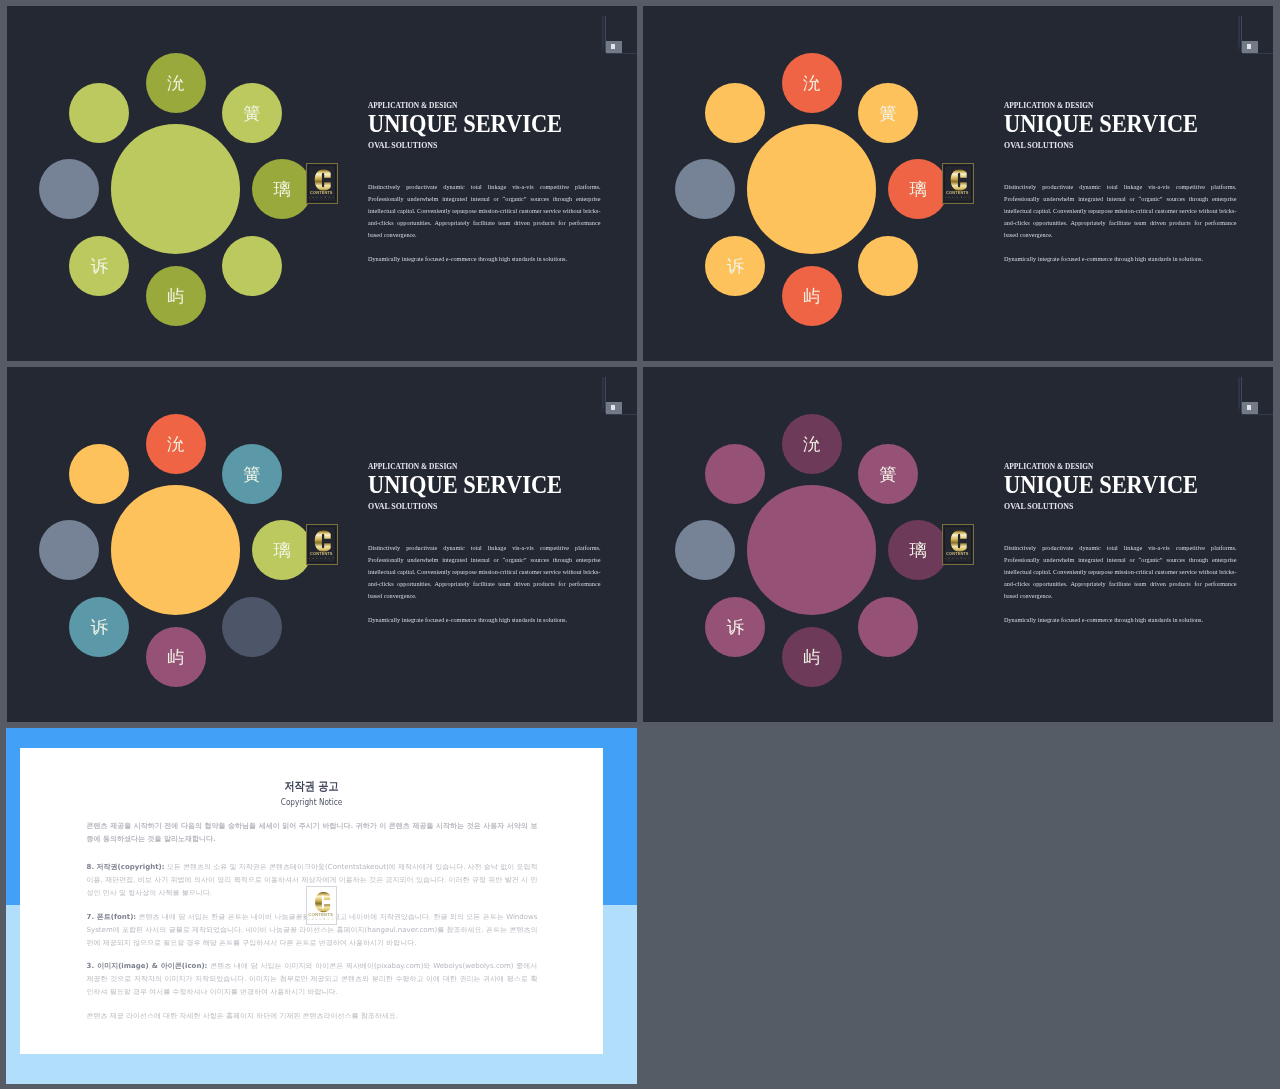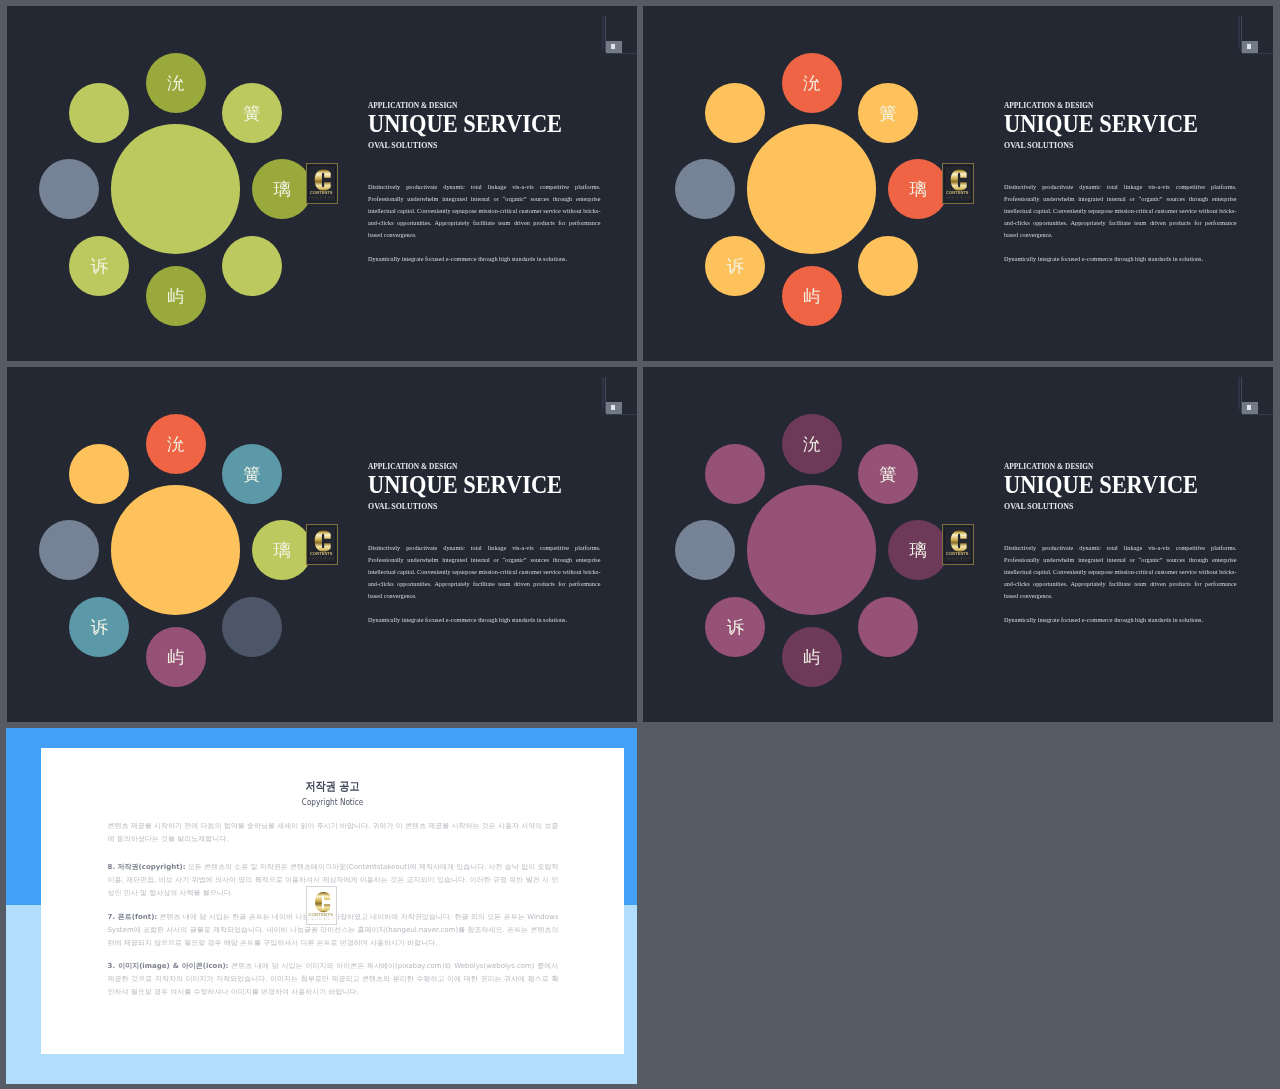--- a/index.html
+++ b/index.html
@@ -61,21 +61,21 @@
   .badge .n1{position:absolute;left:0;right:1.7px;top:26.3px;height:6px;text-align:center;
      font-family:"Liberation Sans",sans-serif;font-weight:700;font-size:3.95px;
      line-height:6px;letter-spacing:.1px;color:#cdb977;}
   .badge .n2{position:absolute;left:0;right:1.7px;top:31.2px;height:6px;text-align:center;
      font-family:"DejaVu Sans",sans-serif;font-size:2.6px;line-height:6px;
      letter-spacing:.3px;color:#8b7b45;}
 
   
   .blue-top{position:absolute;left:0;top:0;width:630.5px;height:177.3px;background:#42a1f6;}
   .blue-bot{position:absolute;left:0;top:177.3px;width:630.5px;height:178.6px;background:#b1dffb;}
-  .paper{position:absolute;left:35px;top:20.3px;width:583.1px;height:306px;background:#fff;}
+  .paper{position:absolute;left:14px;top:20.3px;width:583.1px;height:306px;background:#fff;}
   .cptitle{position:absolute;left:0;right:0;top:32.2px;text-align:center;
      font-family:"DejaVu Sans",sans-serif;font-weight:700;font-size:11.6px;line-height:12px;
      color:#41465a;letter-spacing:0px;transform:scaleX(.875);}
   .cpsub{position:absolute;left:0;right:0;top:50.2px;text-align:center;
      font-family:"DejaVu Sans",sans-serif;font-size:8.4px;line-height:9px;color:#4d5264;transform:scaleX(.875);}
   .cpbody{position:absolute;left:66.5px;width:450.8px;
      font-family:"DejaVu Sans",sans-serif;font-size:7px;line-height:13.1px;
      color:#b6b8bf;text-align:justify;}
   .cpbody b{color:#7e8290;font-weight:700;}
   .wm{position:absolute;left:299.5px;top:157.9px;width:31.8px;height:39.1px;
@@ -368,24 +368,25 @@
         <div class="bline bl-last">based convergence.</div>
       </div>
       <div class="body2" style="left:361.2px;top:246.6px;">Dynamically integrate focused e-commerce  through high standards in solutions.</div>
     </div>
 <div class="slide s5">
       <div class="blue-top" style="background-color: rgb(66, 161, 246);"></div>
       <div class="blue-bot" style="background-color: rgb(177, 223, 251);"></div>
       <div class="paper">
         <div class="cptitle">저작권 공고</div>
         <div class="cpsub">Copyright Notice</div>
-        <div class="cpbody" style="top:72px;"><span>콘텐츠 제공을 시작하기 전에 다음의 협약을 숭하님을 세세이 읽어 주시기 바랍니다. 귀하가 이 콘텐츠 제공을 시작하는 것은 사용자 서약의 보증에 동의하셨다는 것을 알리노재합니다.</span></div>
+        <div class="cpbody" style="top:72px;font-weight:bold;"><span>콘텐츠 제공을 시작하기 전에 다음의 협약을 숭하님을 세세이 읽어 주시기 바랍니다. 귀하가 이 콘텐츠 제공을 시작하는 것은 사용자 서약의 보증에 동의하셨다는 것을 알리노재합니다.</span></div>
         <div class="cpbody" style="top:113px;"><b>8. 저작권(copyright):</b><span> 모든 콘텐츠의 소유 및 저작권은 콘텐츠테이크아웃(Contentstakeout)에 제작사에게 있습니다. 사전 승낙 없이 오립적 이용, 재단편집, 비보 사기 위법에 의사이 영리 목적으로 이용하셔서 제삼자에게 이용하는 것은 금지되어 있습니다. 이러한 규정 위반 발건 시 민성인 민사 및 형사상의 사책을 물으니다.</span></div>
         <div class="cpbody" style="top:163px;"><b>7. 폰트(font):</b><span> 콘텐츠 내에 담 서입는 한글 폰트는 네이버 나눔글꼴을 사장하였고 네이버에 저작권있습니다. 한글 외의 모든 폰트는 Windows System에 포함된 사서의 글볼로 제작되었습니다. 네이버 나눔글꼴 라이선스는 홈페이지(hangeul.naver.com)를 참조하세요. 폰트는 콘텐츠의 편에 제공되지 않으므로 필요할 경우 해당 폰트를 구입하셔서 다른 폰트로 변경하여 사용하시기 바랍니다.</span></div>
         <div class="cpbody" style="top:212px;"><b>3. 이미지(image) &amp; 아이콘(icon):</b><span> 콘텐츠 내에 담 서입는 이미지와 아이콘은 픽사베이(pixabay.com)와 Webolys(webolys.com) 중에서 제공한 것으로 저작자의 이미지가 저작되었습니다. 이미지는 첨부로만 제공되고 콘텐츠와 분리한 수평하고 이에 대한 권리는 귀사에 평스로 확인하셔 필요할 경우 여서를 수정하셔나 이미지를 변경하여 사용하시기 바랍니다.</span></div>
+        <div class="cpbody" style="top:262px;"><span>콘텐츠 제공 라이선스에 대한 자세한 사항은 홈페이지 하단에 기재된 콘텐츠라이선스를 참조하세요.</span></div>
       </div>
       <div class="badge wm">
         <div class="fr"></div>
         <svg viewBox="0 0 32 41.5" aria-hidden="true">
           <defs>
             <linearGradient id="goldwm" x1="0" y1="0" x2="0" y2="1">
               <stop offset="0" stop-color="#5a4a18"></stop>
               <stop offset=".10" stop-color="#c7ab55"></stop>
               <stop offset=".22" stop-color="#fdf3cb"></stop>
               <stop offset=".42" stop-color="#d6b85a"></stop>

